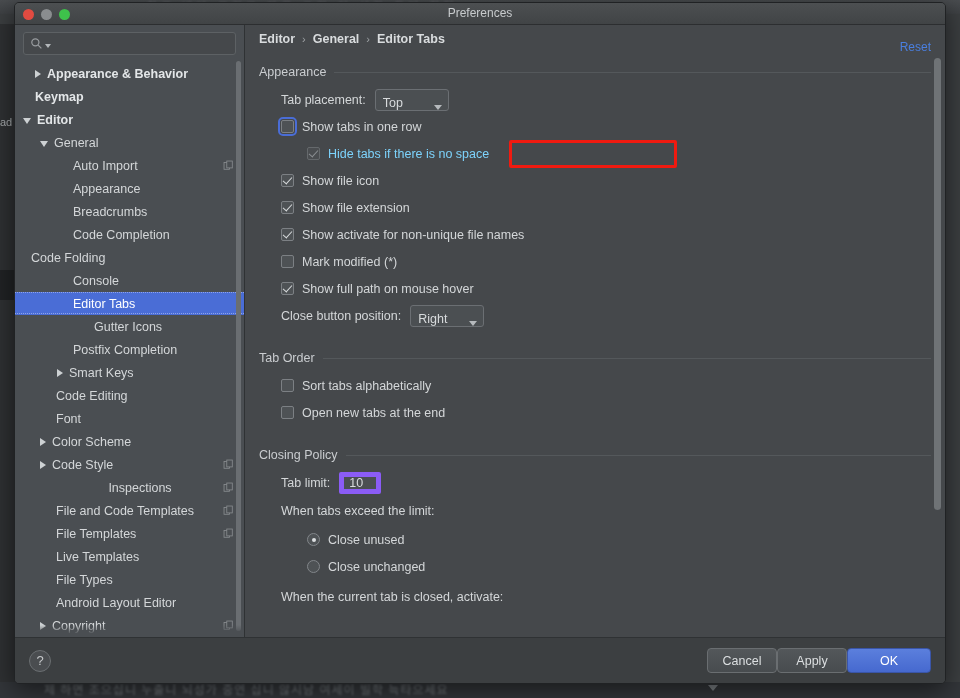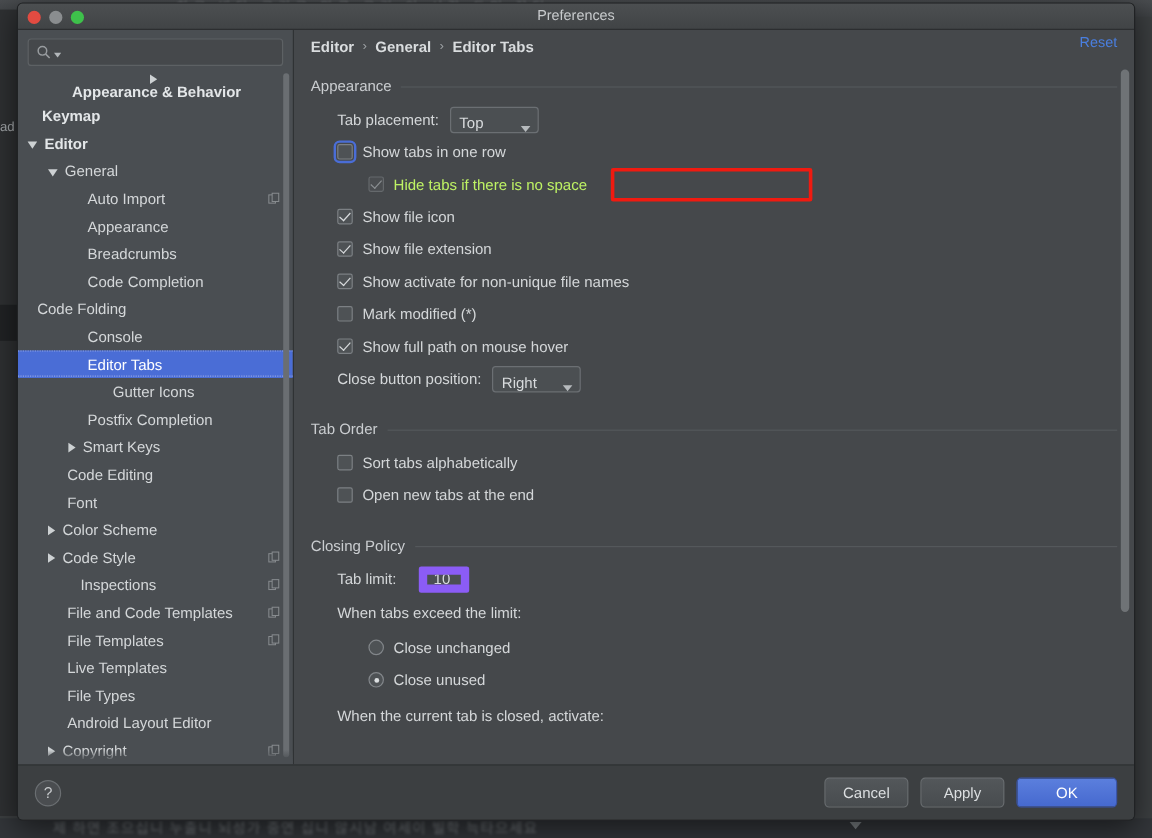--- a/index.html
+++ b/index.html
@@ -17,21 +17,21 @@
     background: linear-gradient(180deg,#4a4d50 0%,#3e4144 100%);
     overflow: hidden;
   }
   .bg-strip-top .ghost {
     display: block; white-space: nowrap;
     font-size: 11px; color: #8f9396; opacity: .55;
     filter: blur(1.1px); letter-spacing: 4px;
     padding-left: 110px; line-height: 13px;
   }
   .bg-left {
-    position: absolute; left: 0; top: 8px; width: 22px; height: 672px;
+    position: absolute; left: 0; top: 24px; width: 22px; height: 672px;
     background: #2f3133;
   }
   .bg-left .ghost-word {
     position: absolute; left: 0; top: 92px;
     font-size: 11px; color: #a7abae; filter: blur(.5px);
   }
   .bg-left .seam {
     position: absolute; left: 0; top: 246px; width: 22px; height: 30px;
     background: #212325;
   }
@@ -163,21 +163,21 @@
     display: flex; flex-direction: column; min-width: 0;
   }
   .crumbs {
     height: 28px; flex: 0 0 28px;
     display: flex; align-items: center; gap: 7px;
     padding: 0 14px 0 14px; position: relative;
   }
   .crumbs .cr { font-size: 12.5px; font-weight: bold; color: #d9dcde; }
   .crumbs .sep { font-size: 11px; color: #9ea2a5; }
   .reset-link {
-    position: absolute; right: 14px; top: 3px;
+    position: absolute; right: 14px; top: 15px;
     font-size: 12px; color: #4a7fe0; cursor: pointer;
   }
 
   .scroll-area {
     flex: 1 1 auto; position: relative; overflow: hidden;
     padding: 0 14px;
   }
 
   .section-head {
     display: flex; align-items: center; gap: 8px;
@@ -185,21 +185,21 @@
   }
   .section-head .rule {
     flex: 1 1 auto; height: 1px; background: #54585b;
   }
 
   .row { display: flex; align-items: center; height: 27px; }
   .row.ind1 { padding-left: 22px; }
   .row.ind2 { padding-left: 48px; }
 
   .lbl { font-size: 12.5px; color: #d4d7d9; }
-  .lbl.dim { color: #bef264; }
+  .lbl.dim { color: #7dd3fc; }
 
   
   .cb {
     width: 13px; height: 13px; flex: 0 0 13px; margin-right: 8px;
     border: 1px solid #7c8084; border-radius: 2px;
     background: #4e5255; position: relative;
   }
   .cb.checked::after {
     content: ""; position: absolute; left: 3px; top: 0px;
     width: 4px; height: 8px; border: solid #d8dbdd;
@@ -230,22 +230,22 @@
     color: #d8dbdd; font-size: 12.5px; gap: 10px; cursor: default;
   }
   .combo .val { flex: 1 1 auto; }
   .combo .car {
     width: 0; height: 0; border-left: 4px solid transparent;
     border-right: 4px solid transparent; border-top: 5px solid #b6babd;
   }
 
   
   .tfield {
-    width: 42px; height: 22px; margin-left: 19px;
-    background: #4b4f52; border: 7px solid #8b5cf6; border-radius: 2px;
+    width: 42px; height: 22px; margin-left: 9px;
+    background: #4b4f52; border: 5px solid #8b5cf6; border-radius: 2px;
     color: #d8dbdd; font-size: 12.5px; font-family: inherit;
     padding: 0 5px; outline: none;
   }
 
   .plain-label { font-size: 12.5px; color: #d4d7d9; }
 
   .annotate-box {
     position: absolute; left: 264px; top: 115px;
     width: 168px; height: 28px;
     border: 3px solid #f01a10; border-radius: 2px;
@@ -266,21 +266,21 @@
   }
   .help-btn {
     width: 22px; height: 22px; border-radius: 50%;
     border: 1px solid #6a6e71; background: #4a4d50;
     color: #c5c8ca; font-size: 13px;
     display: flex; align-items: center; justify-content: center;
     cursor: pointer;
   }
   .footer .spacer { flex: 1 1 auto; }
   .btn {
-    height: 25px; min-width: 70px; margin-left: 10px;
+    height: 25px; min-width: 70px; 
     border-radius: 4px; border: 1px solid #6a6e71;
     background: linear-gradient(180deg,#53575a 0%,#484c4f 100%);
     color: #dcdfe1; font-size: 12.5px; font-family: inherit;
     cursor: pointer; padding: 0 14px;
   }
   .btn.primary {
     background: linear-gradient(180deg,#5b7fdd 0%,#4669cf 100%);
     border-color: #3a55a8; color: #ffffff; min-width: 84px;
   }
 </style>
@@ -319,21 +319,21 @@
         <div class="search-box">
           <svg class="mag" viewBox="0 0 16 16">
             <circle cx="6.6" cy="6.6" r="4.4" fill="none" stroke="#b9bdc0" stroke-width="1.5"></circle>
             <line x1="10" y1="10" x2="14" y2="14" stroke="#b9bdc0" stroke-width="1.6"></line>
           </svg>
           <span class="arrow"></span>
           <input type="text" placeholder="" style="">
         </div>
       </div>
       <div class="tree" id="tree">
-          <div class="tnode bold" style="padding-left: 20px; flex-direction: column;">
+          <div class="tnode bold" style="padding-left: 20px;">
             <span class="tw closed"></span>
             <span>Appearance &amp; Behavior</span>
           </div>
           <div class="tnode bold" style="padding-left: 4px;">
             <span class="tw none"></span>
             <span>Keymap</span>
           </div>
           <div class="tnode bold" style="padding-left: 8px;">
             <span class="tw open"></span>
             <span>Editor</span>
@@ -399,21 +399,21 @@
             <span>Color Scheme</span>
           </div>
           <div class="tnode" style="padding-left: 25px;">
             <span class="tw closed"></span>
             <span>Code Style</span>
             <svg class="scope-icon" viewBox="0 0 16 16">
               <rect x="1.5" y="3.5" width="8" height="10" fill="none" stroke="#b0b4b7" stroke-width="1.2"></rect>
               <rect x="5.5" y="1.5" width="8" height="10" fill="#4a4e52" stroke="#b0b4b7" stroke-width="1.2"></rect>
             </svg>
           </div>
-          <div class="tnode" style="padding-left: 36px;">
+          <div class="tnode" style="padding-left: 23px; justify-content: center;">
             <span class="tw none"></span>
             <span>Inspections</span>
             <svg class="scope-icon" viewBox="0 0 16 16">
               <rect x="1.5" y="3.5" width="8" height="10" fill="none" stroke="#b0b4b7" stroke-width="1.2"></rect>
               <rect x="5.5" y="1.5" width="8" height="10" fill="#4a4e52" stroke="#b0b4b7" stroke-width="1.2"></rect>
             </svg>
           </div>
           <div class="tnode" style="padding-left: 25px;">
             <span class="tw none"></span>
             <span>File and Code Templates</span>
@@ -543,26 +543,26 @@
           <span class="plain-label">Tab limit:</span>
           <input class="tfield" type="text" value="10" style="">
         </div>
 
         <div class="row ind1" style="height:30px">
           <span class="plain-label">When tabs exceed the limit:</span>
         </div>
 
         <div id="policy-radios">
             <div class="row ind2">
+              <span class="rb on"></span>
+              <span class="lbl">Close unused</span>
+            </div>
+            <div class="row ind2">
               <span class="rb"></span>
               <span class="lbl">Close unchanged</span>
-            </div>
-            <div class="row ind2">
-              <span class="rb on"></span>
-              <span class="lbl">Close unused</span>
             </div>
           </div>
 
         <div class="row ind1" style="height:34px">
           <span class="plain-label">When the current tab is closed, activate:</span>
         </div>
       </div>
 
       <div class="annotate-box"></div>
       <div class="panel-scroll"></div>

